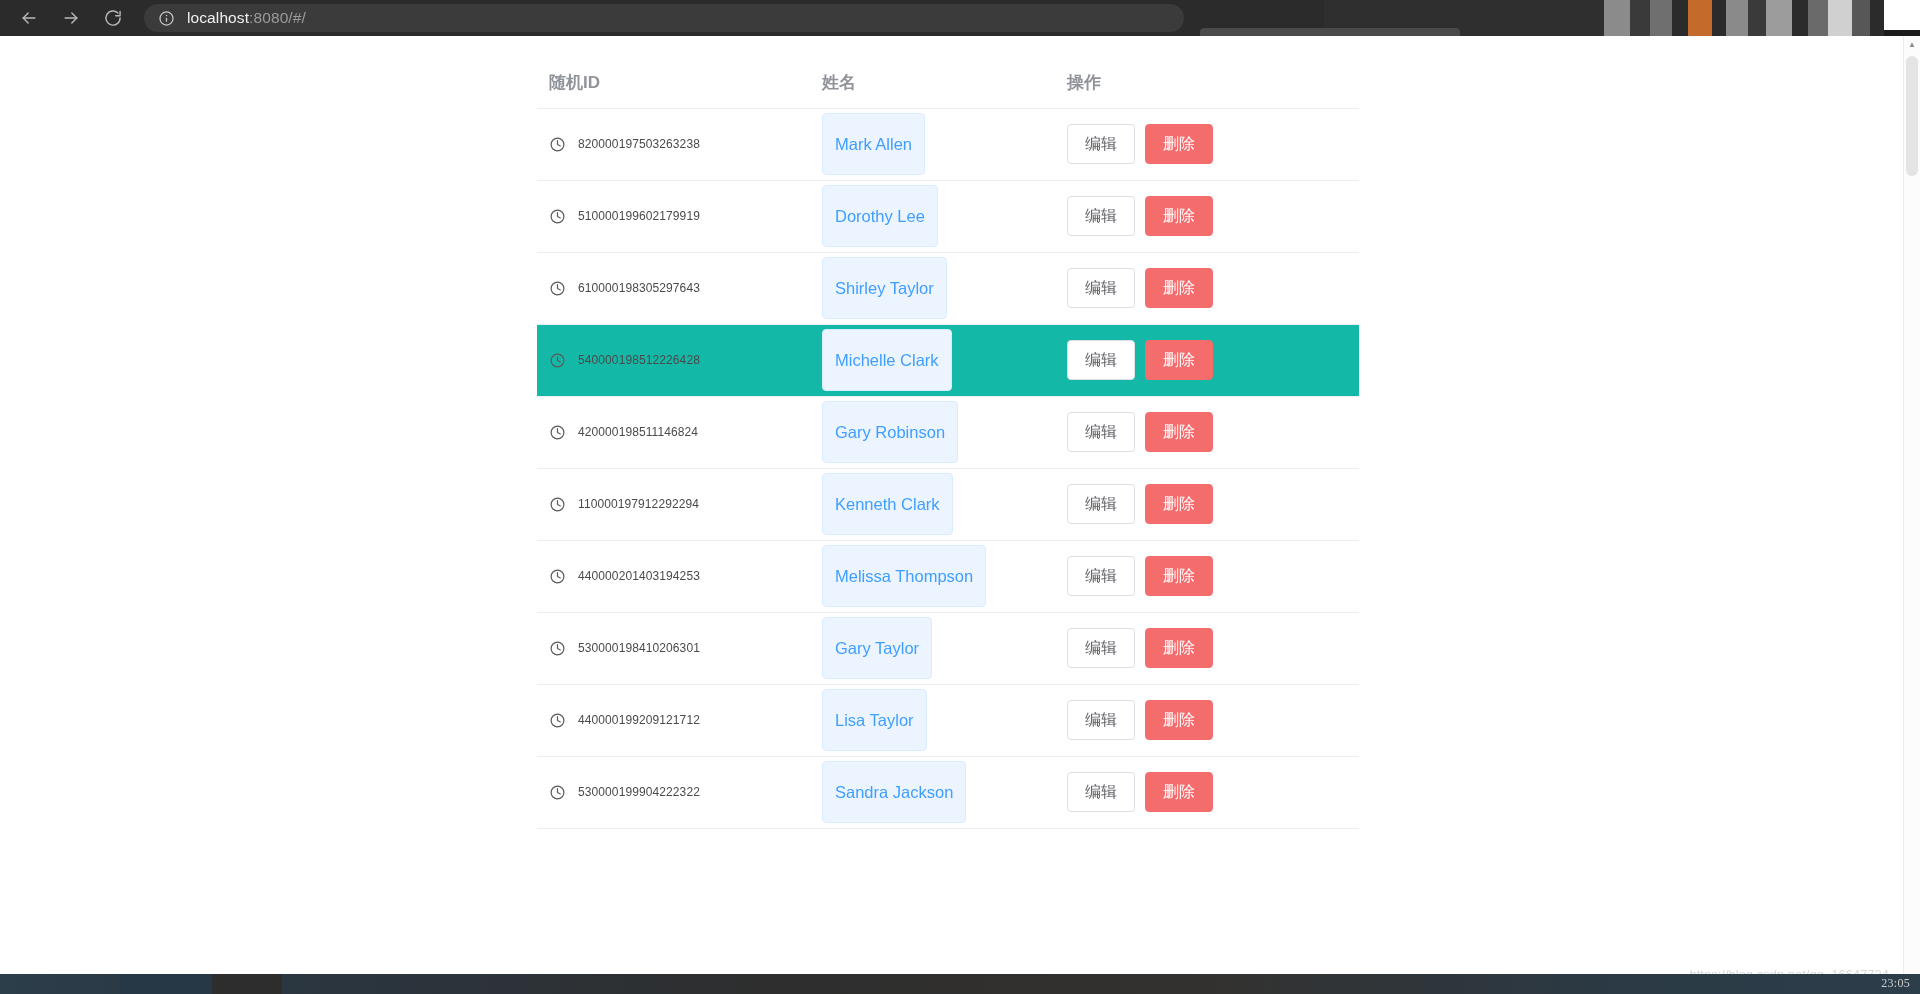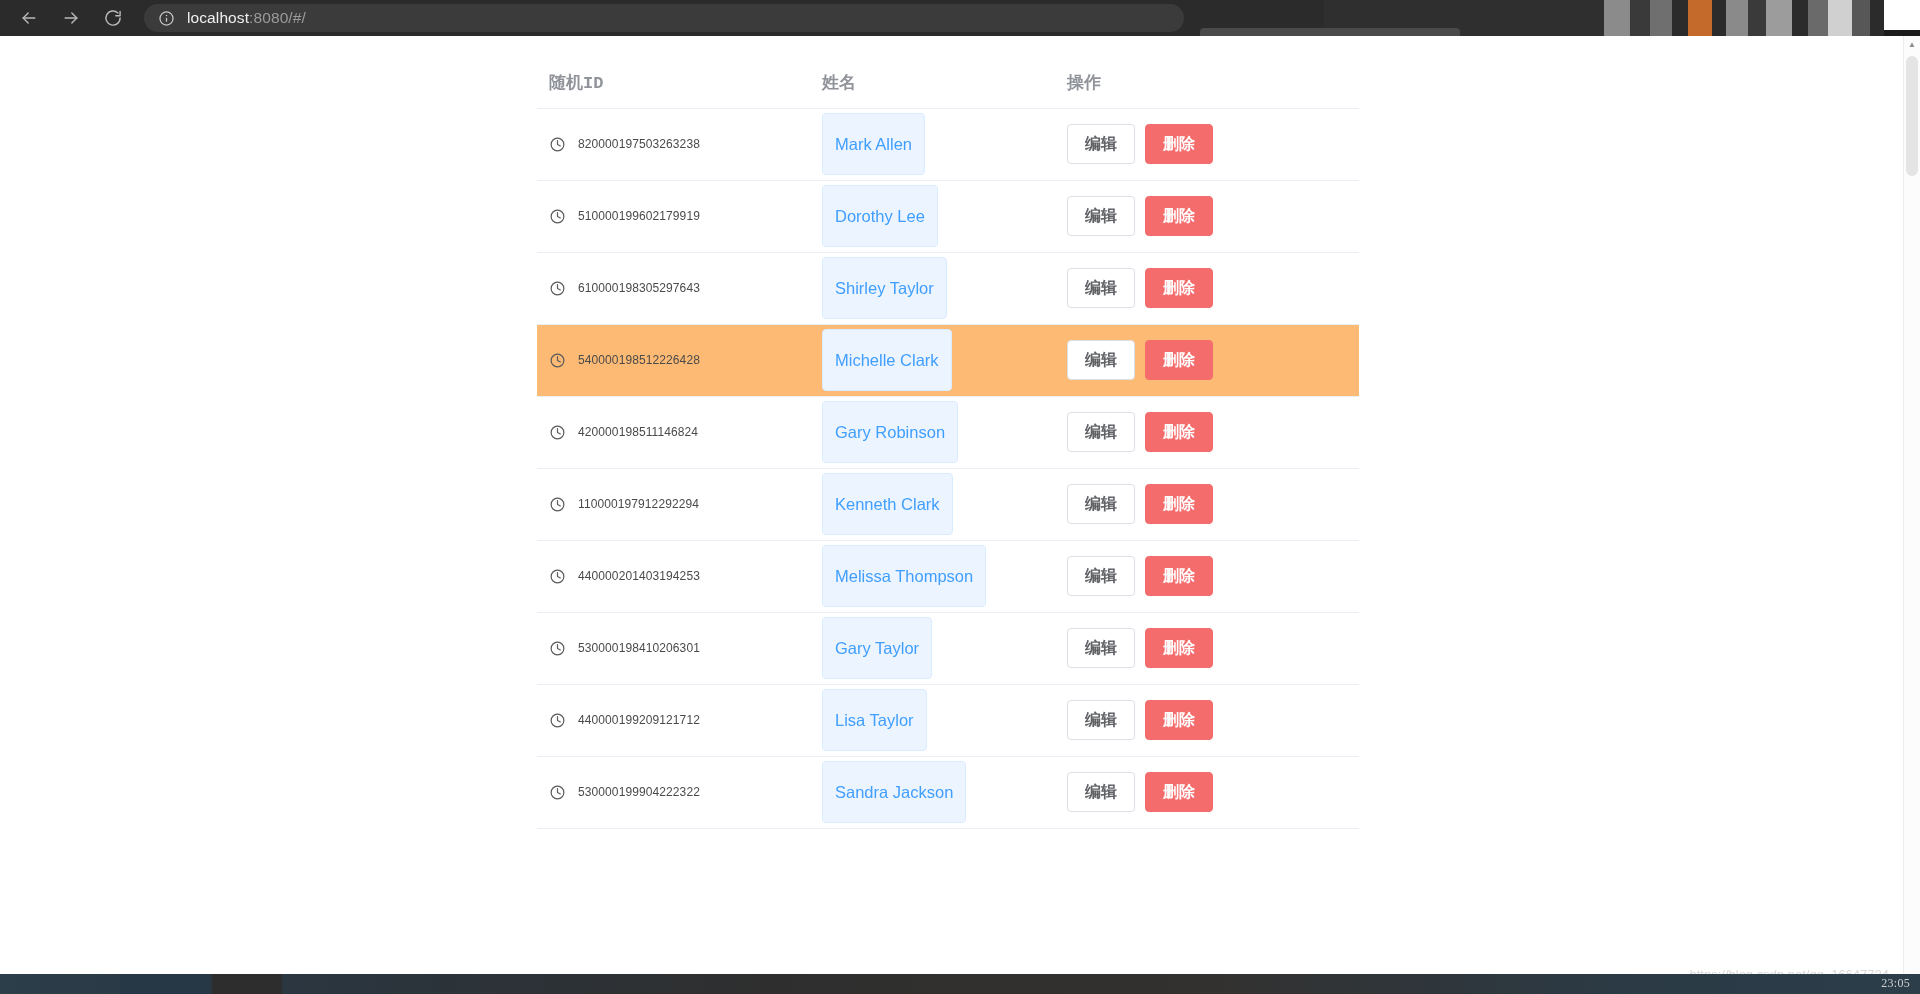--- a/index.html
+++ b/index.html
@@ -136,28 +136,27 @@
 
   .tbl thead th {
     text-align: left;
     font-weight: bold;
     font-size: 17px;
     color: #909399;
     padding: 0 0 14px 0;
     height: 72px;
     vertical-align: bottom;
     border-bottom: 1px solid #ebeef5;
-    font-family: Liberation Mono, monospace;
   }
   .tbl thead th.col-id   { padding-left: 12px; width: 285px; }
   .tbl thead th.col-name { width: 245px; }
   .tbl thead th.col-ops  { width: 292px; }
 
   .tbl tbody tr { border-bottom: 1px solid #ebeef5; }
-  .tbl tbody tr.row-hover { background: #fdba74; }
+  .tbl tbody tr.row-hover { background: #14b8a6; }
 
   .tbl tbody td {
     padding: 0;
     height: 72px;
     vertical-align: middle;
   }
 
   .id-cell {
     display: flex;
     align-items: center;
@@ -192,21 +191,20 @@
   .ops-cell { display: flex; align-items: center; gap: 10px; }
 
   .btn {
     border-radius: 4px;
     font-size: 16px;
     line-height: 1;
     padding: 11px 17px;
     cursor: pointer;
     white-space: nowrap;
     font-family: "Liberation Sans", sans-serif;
-    font-weight: bold;
   }
   .btn-edit {
     background: #ffffff;
     border: 1px solid #dcdfe6;
     color: #606266;
   }
   .btn-delete {
     background: #f56c6c;
     border: 1px solid #f56c6c;
     color: #ffffff;

